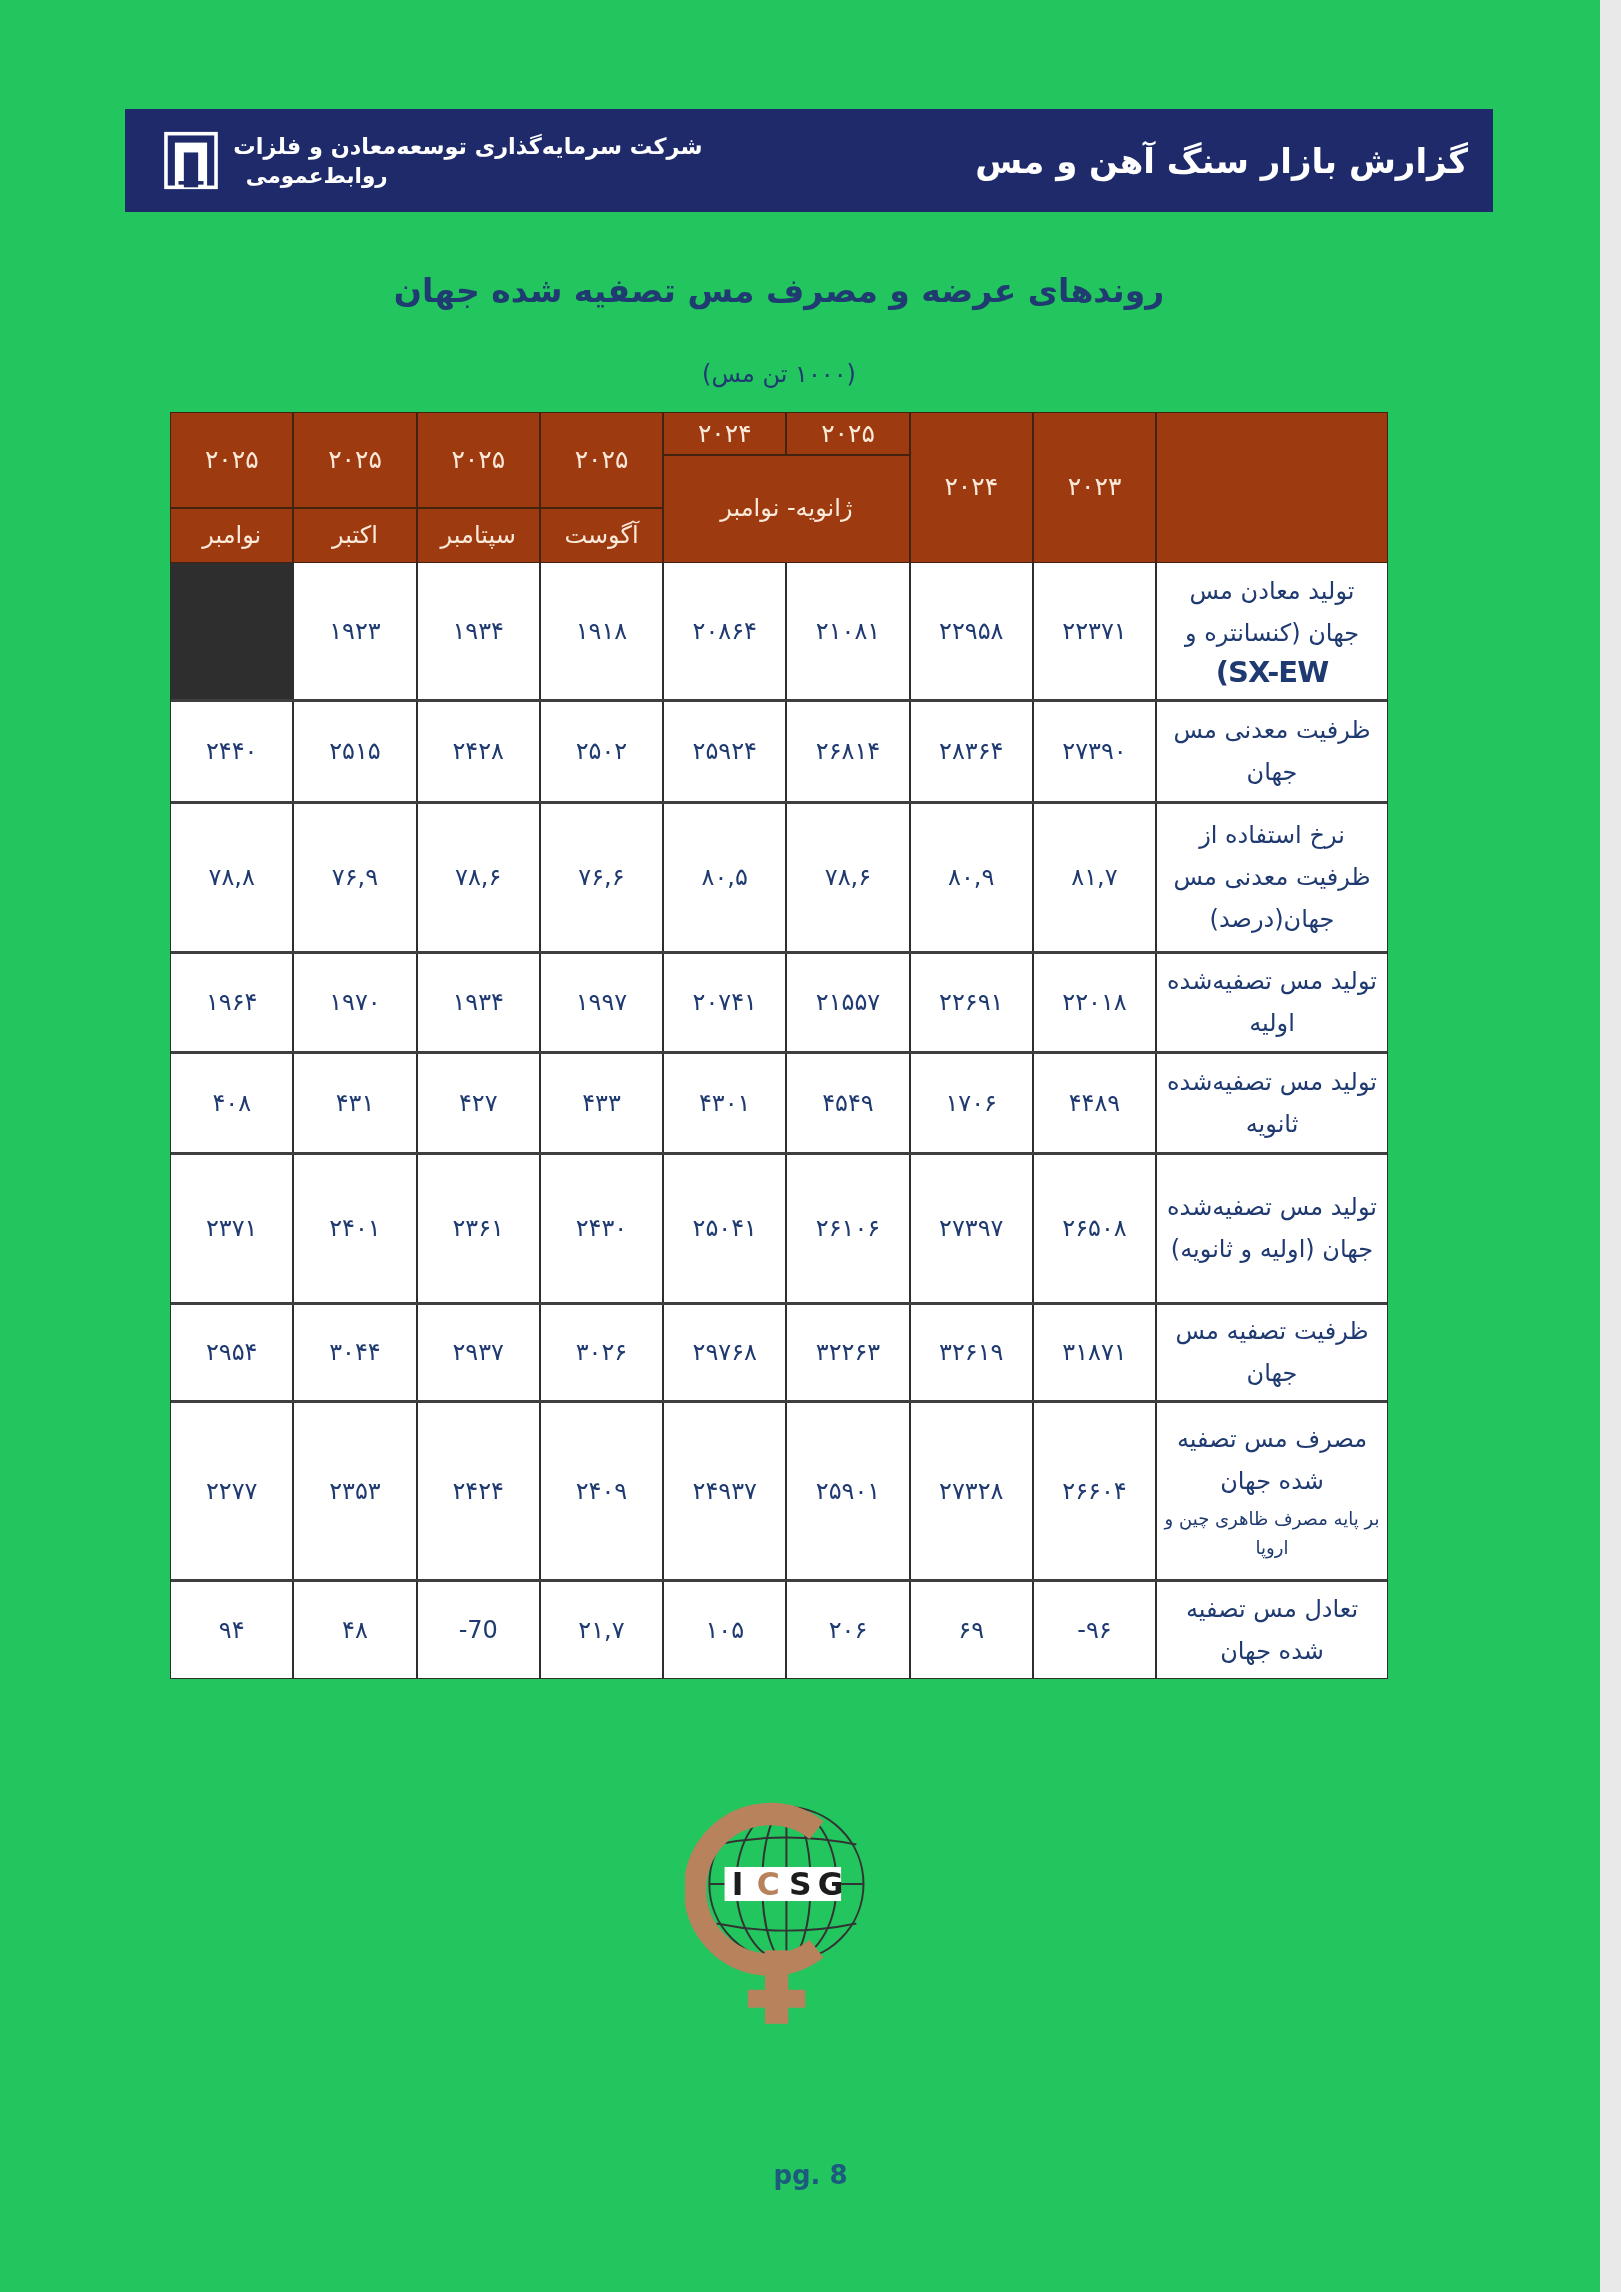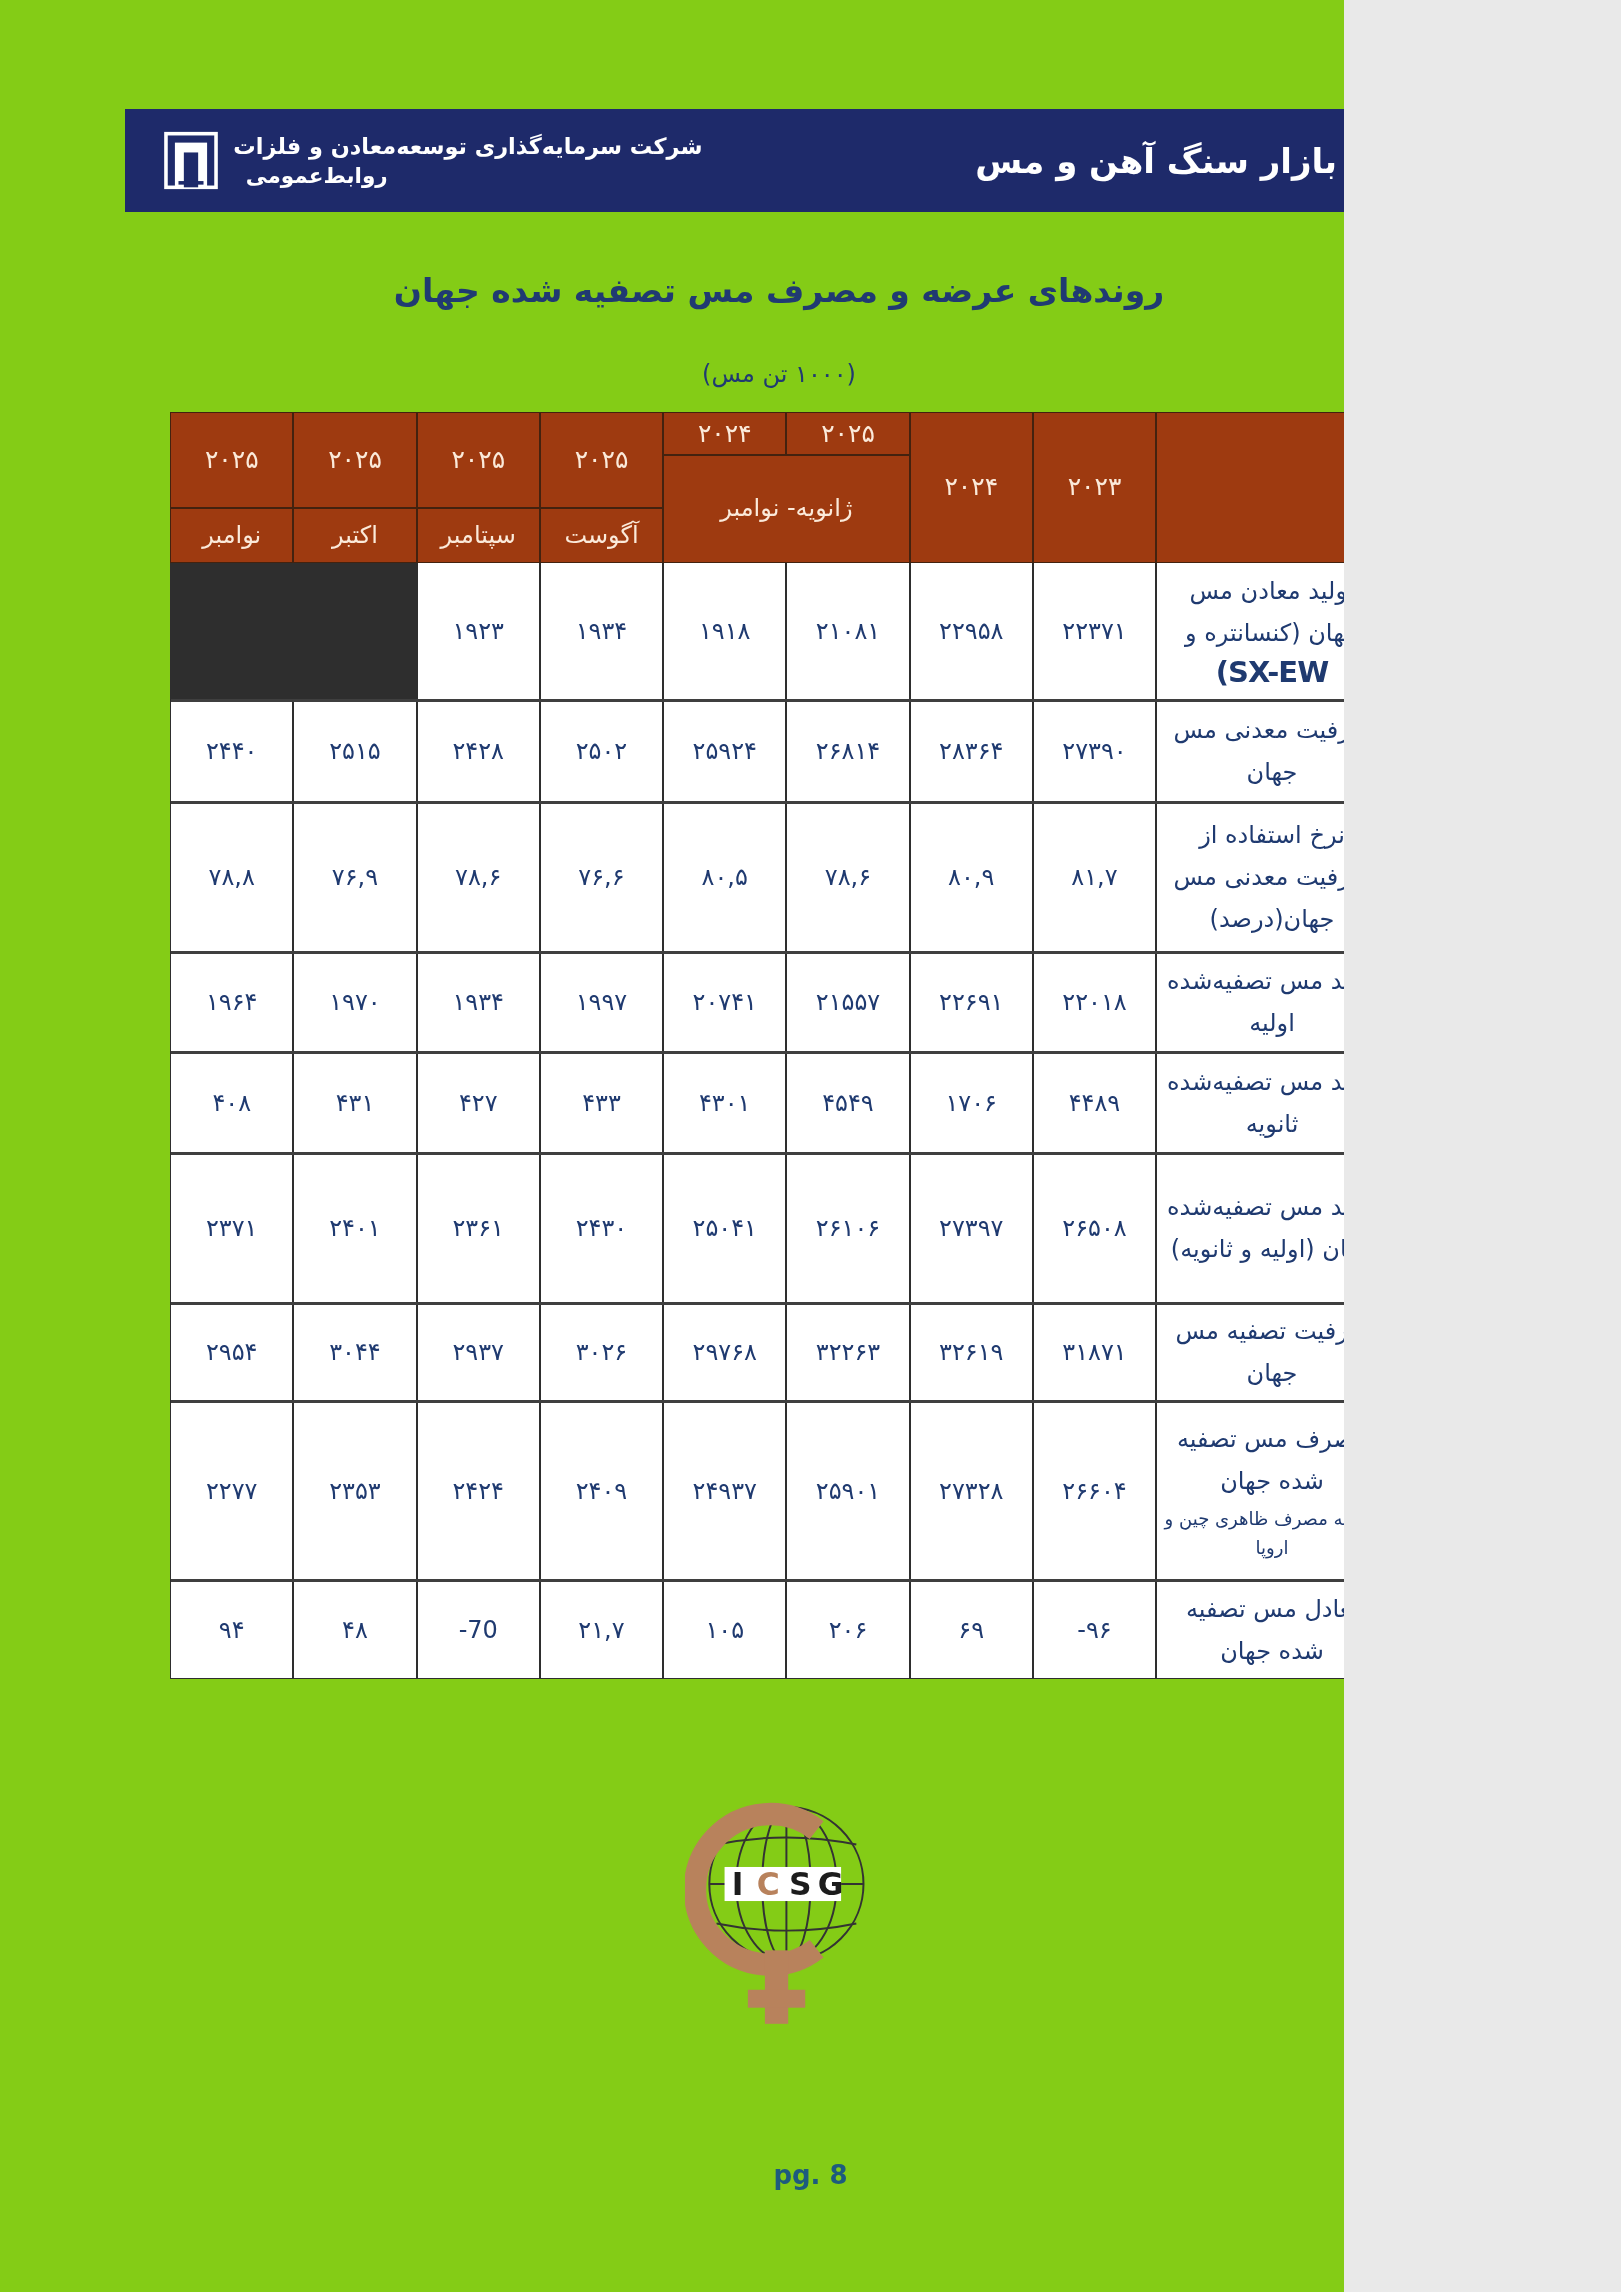--- a/index.html
+++ b/index.html
@@ -1,19 +1,19 @@
 <!DOCTYPE html>
 <html lang="fa" style="font-size:14.3px"><head>
 <meta charset="utf-8">
 <style>
   html,body{margin:0;padding:0;background:#e9e9e9;}
   .page{
     position:relative;
-    width:1344px;height:2293px;
-    background:#84cc16;
+    width:1600px;height:2293px;
+    background:#22c55e;
     font-family:"DejaVu Sans", sans-serif;
     overflow:hidden;
   }
   
   .top-bar{
     position:absolute;left:125px;top:109px;width:1368px;height:103px;
     background:#1e2a6a;
     display:flex;justify-content:space-between;align-items:center;
     box-sizing:border-box;
   }
@@ -149,20 +149,21 @@
     </div>
     <div class="tbody">
         <div class="trow" style="min-height: 136px;">
           <div class="cell label">
             <span>تولید معادن مس جهان (کنسانتره و</span>
             <span class="label-latin">SX-EW)</span>
           </div>
           <div class="cell num">۲۲۳۷۱</div>
           <div class="cell num">۲۲۹۵۸</div>
           <div class="cell num">۲۱۰۸۱</div>
+          <div class="cell num">۲۰۸۶۴</div>
           <div class="cell num">۱۹۱۸</div>
           <div class="cell num">۱۹۳۴</div>
           <div class="cell num">۱۹۲۳</div>
         </div>
         <div class="trow" style="min-height: 99px;">
           <div class="cell label">
             <span>ظرفیت معدنی مس جهان</span>
           </div>
           <div class="cell num">۲۷۳۹۰</div>
           <div class="cell num">۲۸۳۶۴</div>

